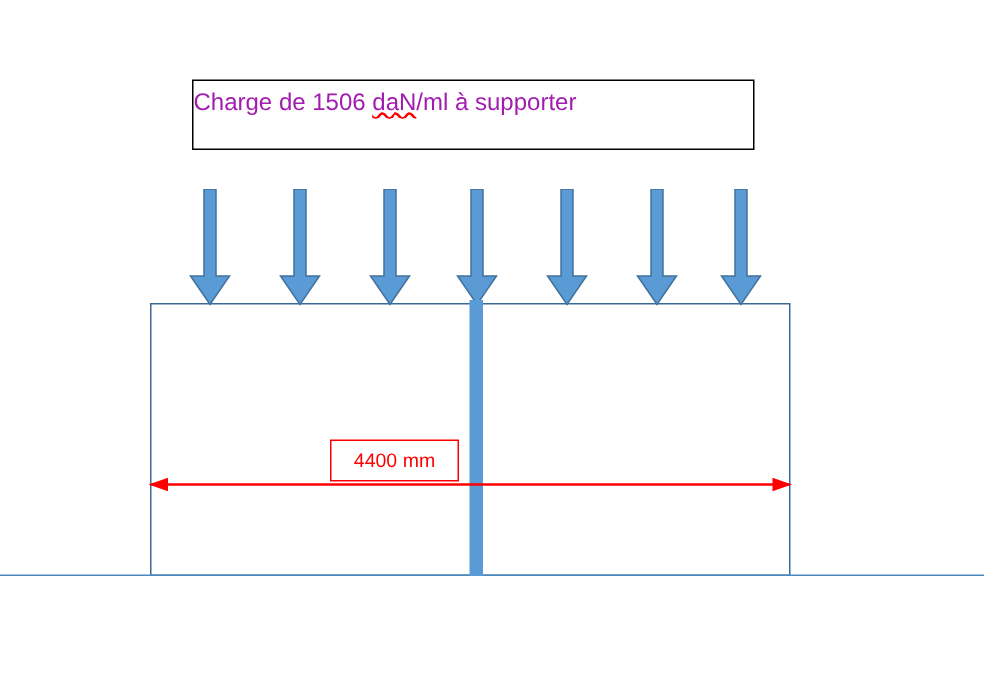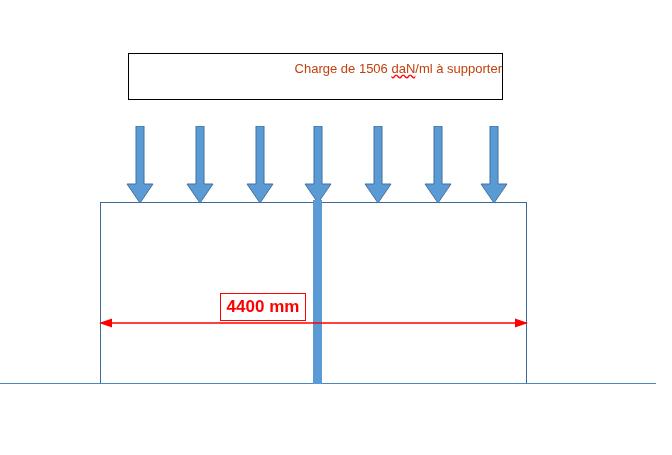--- a/index.html
+++ b/index.html
@@ -29,24 +29,24 @@
     height: 47px;
     border: 1px solid #000000;
     background: #ffffff;
     box-sizing: border-box;
   }
   #load-caption-text {
     position: absolute;
     left: 0;
     top: 7px;
     width: 100%;
-    text-align: right;
-    font-size: 13px;
+    text-align: left;
+    font-size: 16px;
     line-height: 16px;
-    color: #c2410c;
+    color: #a21caf;
     white-space: pre;
   }
   .misspelled {
     text-decoration: underline wavy #ff0000;
     text-decoration-skip-ink: none;
   }
 
   
   #beam-rect {
     position: absolute;
@@ -108,25 +108,24 @@
     border: 1px solid #ff0000;
     background: #ffffff;
     box-sizing: border-box;
   }
   #dimension-label-text {
     position: absolute;
     left: 0;
     top: 5px;
     width: 100%;
     text-align: center;
-    font-size: 17px;
+    font-size: 13px;
     line-height: 16px;
     color: #ff0000;
     white-space: pre;
-    font-weight: bold;
   }
 </style>
 </head>
 <body>
 
 <div id="canvas">
 
   <div id="load-caption-box">
     <div id="load-caption-text"><span>Charge de 1506 </span><span class="misspelled">daN</span><span>/ml à supporter</span></div>
   </div>

